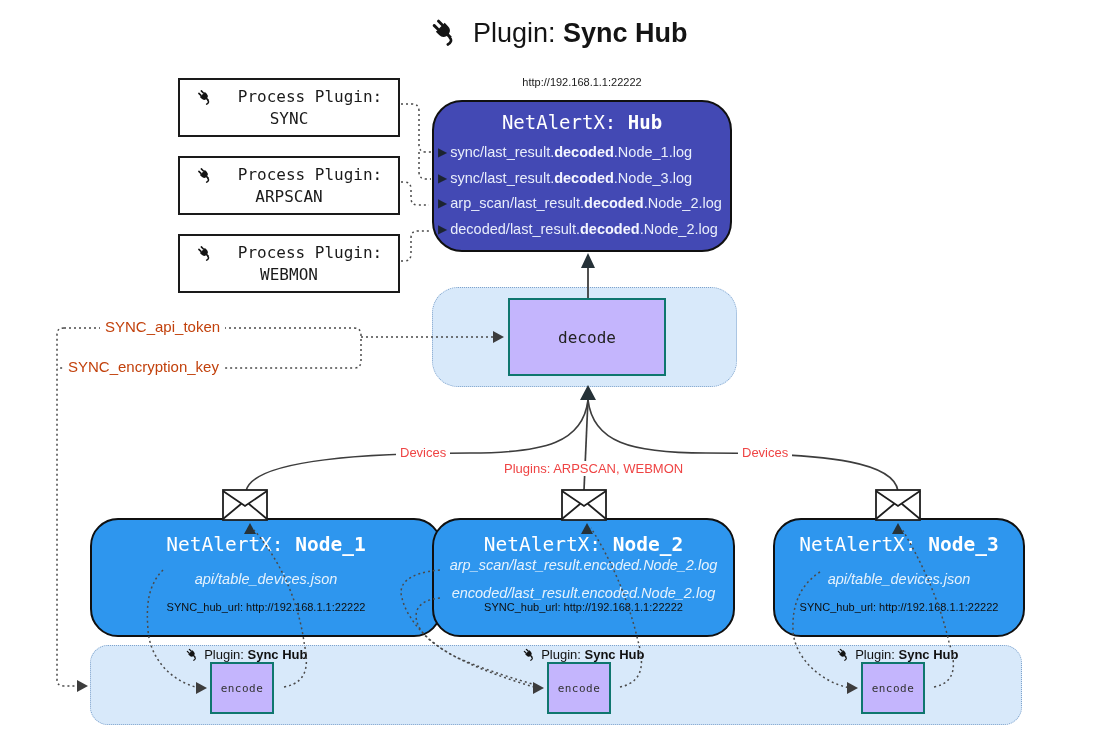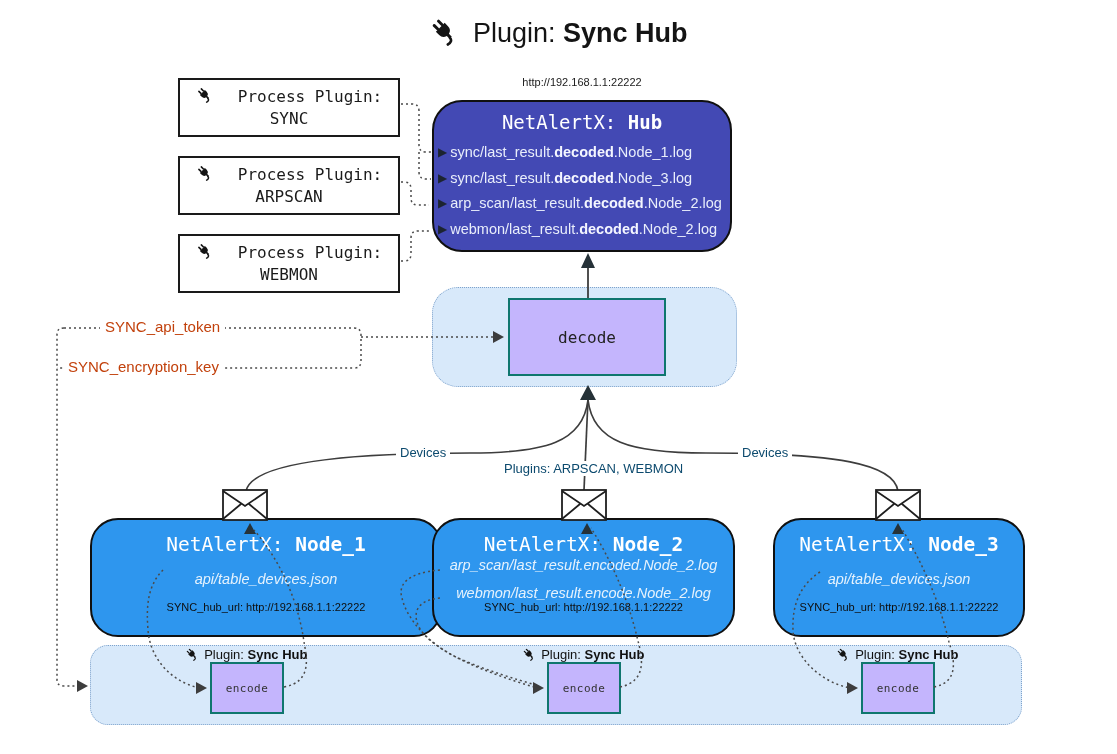--- a/index.html
+++ b/index.html
@@ -10,47 +10,47 @@
   .mono{font-family:"DejaVu Sans Mono","Liberation Mono",monospace;}
 
   .title{position:absolute;left:0;top:16px;width:100%;text-align:center;z-index:5;
          font-size:27px;color:#141414;}
   .title b{font-weight:700;}
   .plug{vertical-align:-4px;margin-right:6px;color:#141414;}
 
   .pbox{position:absolute;left:178px;width:218px;height:55px;background:#fff;
         border:2px solid #1a1a1a;z-index:10;display:flex;flex-direction:column;
         align-items:center;justify-content:center;font-size:16px;line-height:22px;}
-  .pbox .r1{display:flex;gap:19px;}
+  .pbox .r1{display:flex;align-items:center;gap:19px;}
 
   .hub-url{position:absolute;left:432px;top:76px;width:300px;text-align:center;
            font-size:11px;color:#1b1b1b;z-index:10;}
   .hub{position:absolute;left:432px;top:100px;width:300px;height:152px;background:#4349b4;
        border:2px solid #101010;border-radius:30px;box-sizing:border-box;z-index:10;
        display:flex;flex-direction:column;padding:9px 0 8px 0;}
   .hub-title{text-align:center;color:#fff;font-size:19px;margin-bottom:7px;}
   .hub-line{display:flex;align-items:center;color:#e9eefb;font-size:14.5px;
             line-height:25.5px;padding-left:4px;white-space:nowrap;}
   .hub-line b{font-weight:700;color:#f4f6ff;}
   .harrow{color:#1c2430;font-size:12px;margin-right:3px;}
 
   .panel{position:absolute;background:#d8e9fa;border:1.6px dotted #7fa3cc;
          box-sizing:border-box;z-index:9;}
   .decode-panel{left:432px;top:287px;width:305px;height:100px;border-radius:26px;}
   .band{left:90px;top:645px;width:932px;height:80px;border-radius:18px;}
 
   .wbox{position:absolute;background:#c4b5fd;border:2px solid #0f766e;z-index:15;
         display:flex;align-items:center;justify-content:center;box-sizing:border-box;}
   .decode-box{left:508px;top:298px;width:158px;height:78px;font-size:16px;color:#222;}
-  .enc{width:74px;height:52px;top:662px;font-size:11px;color:#333;letter-spacing:.5px;}
+  .enc{width:64px;height:52px;top:662px;font-size:11px;color:#333;letter-spacing:.5px;}
 
   .secret-label{position:absolute;background:#fff;padding:0 5px;font-size:15px;
                 color:#c2410c;z-index:20;white-space:nowrap;}
   .edge-label{position:absolute;background:#fff;padding:0 4px;font-size:13px;
-              color:#0c4a6e;z-index:20;white-space:nowrap;}
+              color:#ef4444;z-index:20;white-space:nowrap;}
 
   .node{position:absolute;top:518px;height:119px;background:#2e96ee;border:2px solid #101010;
         border-radius:28px;box-sizing:border-box;z-index:10;display:flex;
         flex-direction:column;align-items:center;padding-top:13px;}
   .node-title{color:#fff;font-size:19.5px;white-space:nowrap;}
   .node-lines{flex:1;display:flex;flex-direction:column;justify-content:center;
               align-items:center;gap:9px;font-style:italic;}
   .node-line{color:rgba(255,255,255,.88);font-size:14.5px;white-space:nowrap;}
   .node-url{color:#0e0e0e;font-size:11px;padding-bottom:22px;white-space:nowrap;}
 
@@ -144,21 +144,21 @@
         <span>.Node_3.log</span>
     </div>
     <div class="hub-line">
       <span class="harrow">▶</span>
         <span>arp_scan/last_result.</span>
         <b>decoded</b>
         <span>.Node_2.log</span>
     </div>
     <div class="hub-line">
       <span class="harrow">▶</span>
-        <span>webmon/last_result.</span>
+        <span>decoded/last_result.</span>
         <b>decoded</b>
         <span>.Node_2.log</span>
     </div>
   </div>
 
   <div class="panel decode-panel"></div>
   <div class="wbox decode-box mono">decode</div>
 
   <div class="secret-label" style="left:100px;top:318px">SYNC_api_token</div>
   <div class="secret-label" style="left:63px;top:358px">SYNC_encryption_key</div>
@@ -176,21 +176,21 @@
     </div>
     <div class="node-url">SYNC_hub_url: http://192.168.1.1:22222</div>
   </div>
 
   <div class="node" style="left:432px;width:303px">
     <div class="node-title mono">
       <span>NetAlertX: </span><b>Node_2</b>
     </div>
     <div class="node-lines" style="gap:12px">
       <div class="node-line">arp_scan/last_result.encoded.Node_2.log</div>
-      <div class="node-line">webmon/last_result.encode.Node_2.log</div>
+      <div class="node-line">encoded/last_result.encoded.Node_2.log</div>
     </div>
     <div class="node-url">SYNC_hub_url: http://192.168.1.1:22222</div>
   </div>
 
   <div class="node" style="left:773px;width:252px">
     <div class="node-title mono">
       <span>NetAlertX: </span><b>Node_3</b>
     </div>
     <div class="node-lines">
       <div class="node-line">api/table_devices.json</div>

